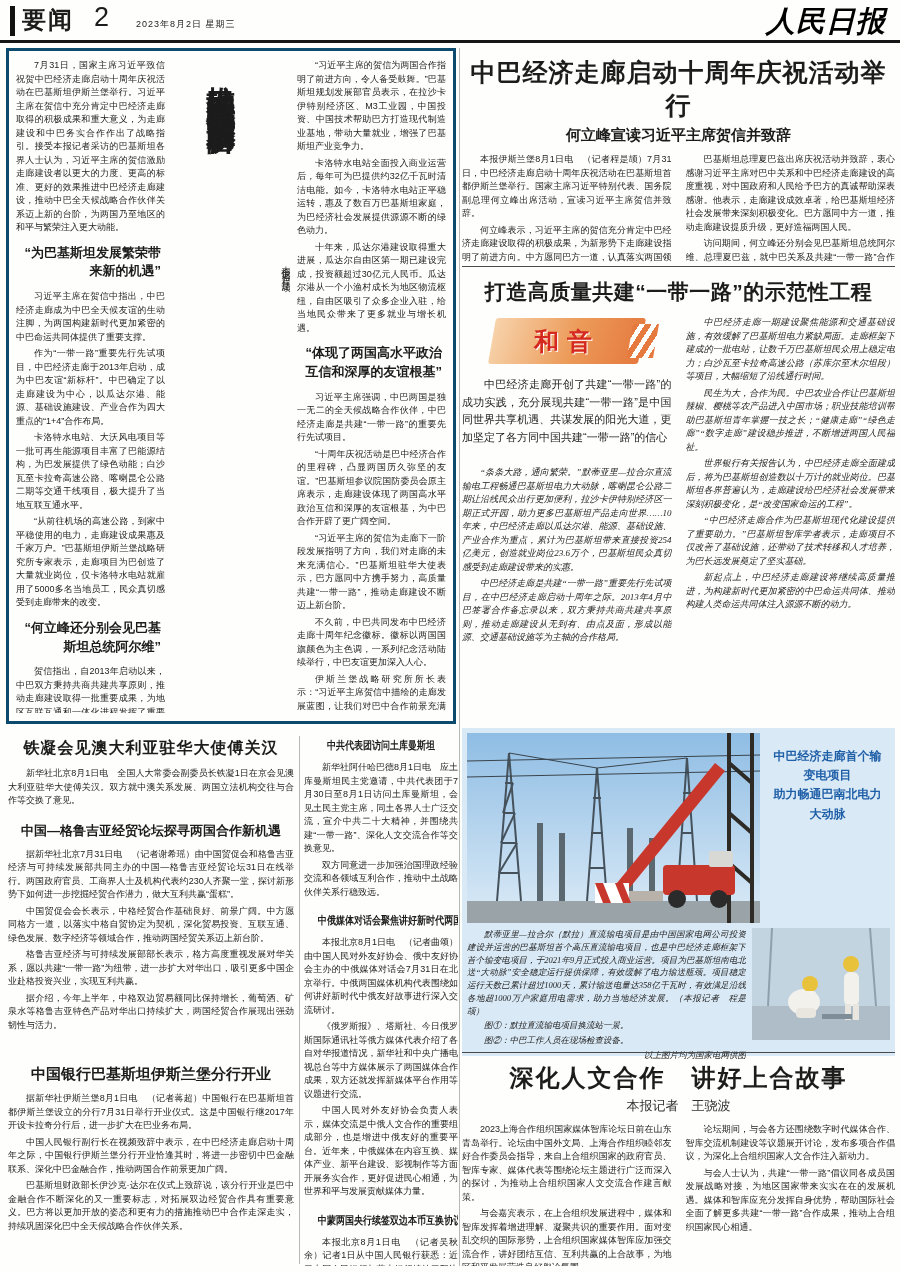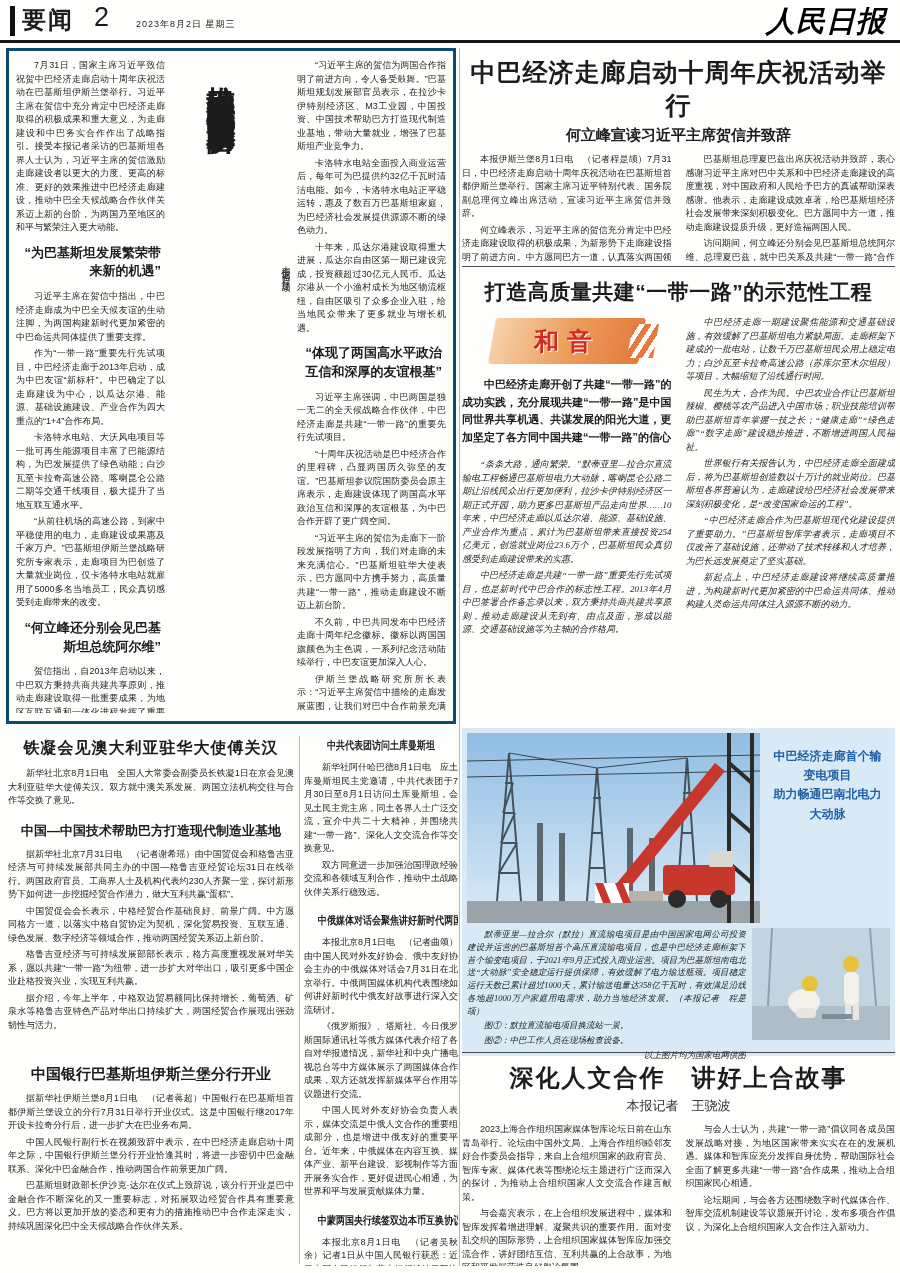--- a/index.html
+++ b/index.html
@@ -49,21 +49,21 @@
   .heyin h2{margin:6px 0 10px 0;font-size:21px;font-weight:700;text-align:center;letter-spacing:.5px;}
   .heyin-cols{display:flex;gap:14px;height:380px;}
   .heyin-cols>div{flex:1;overflow:hidden;}
   .badge{width:150px;height:46px;margin:2px auto 12px auto;position:relative;
          background:linear-gradient(100deg,#f7d3ab 0%,#ec9a58 55%,#e5793e 100%);
          transform:skewX(-10deg);border-radius:3px;display:flex;align-items:center;justify-content:center;}
   .badge span{transform:skewX(10deg);font-size:25px;font-weight:700;color:#d5281e;letter-spacing:8px;
               text-shadow:1px 1px 0 #fff;}
   .badge:after{content:"";position:absolute;right:-14px;top:6px;width:26px;height:34px;
                background:repeating-linear-gradient(115deg,#e5793e 0 6px,#fefefc 6px 11px);}
-  .heyin-intro{font-size:11px;font-weight:700;line-height:1.6;text-align:justify;text-indent:2em;margin:0 0 12px 0;}
+  .heyin-intro{font-size:11px;font-weight:400;line-height:1.6;text-align:justify;text-indent:2em;margin:0 0 20px 0;}
   .heyin .body-p{font-family:"Liberation Serif",serif;font-style:italic;font-size:9px;}
 
   
   .photo-mod{position:absolute;left:462px;top:728px;width:433px;height:328px;background:#d9e9f5;
              box-sizing:border-box;padding:5px;}
   .pm-row1{display:flex;gap:5px;}
   .pm-photo{width:293px;height:190px;background:#bcd8ee;flex:none;}
   .pm-side{flex:1;padding:14px 6px 0 6px;}
   .pm-title{color:#1f5fa8;font-weight:700;font-size:12px;text-align:center;line-height:1.6;}
   .pm-row2{display:flex;gap:6px;margin-top:5px;}
@@ -154,21 +154,21 @@
 
   <section class="heyin">
     <h2>打造高质量共建“一带一路”的示范性工程</h2>
     <div class="heyin-cols">
       <div>
         <div class="badge">
           <span>和音</span>
         </div>
         <p class="heyin-intro">中巴经济走廊开创了共建“一带一路”的成功实践，充分展现共建“一带一路”是中国同世界共享机遇、共谋发展的阳光大道，更加坚定了各方同中国共建“一带一路”的信心</p>
         <p class="body-p">“条条大路，通向繁荣。”默蒂亚里—拉合尔直流输电工程畅通巴基斯坦电力大动脉，喀喇昆仑公路二期让沿线民众出行更加便利，拉沙卡伊特别经济区一期正式开园，助力更多巴基斯坦产品走向世界……10年来，中巴经济走廊以瓜达尔港、能源、基础设施、产业合作为重点，累计为巴基斯坦带来直接投资254亿美元，创造就业岗位23.6万个，巴基斯坦民众真切感受到走廊建设带来的实惠。</p>
-        <p class="body-p">中巴经济走廊是共建“一带一路”重要先行先试项目，也是新时代中巴合作的标志性工程。2013年4月中巴签署合作备忘录以来，双方秉持共商共建共享原则，推动走廊建设从无到有、由点及面，形成以能源、交通基础设施等为主轴的合作格局。</p>
+        <p class="body-p">中巴经济走廊是共建“一带一路”重要先行先试项目，在中巴经济走廊启动十周年之际。2013年4月中巴签署合作备忘录以来，双方秉持共商共建共享原则，推动走廊建设从无到有、由点及面，形成以能源、交通基础设施等为主轴的合作格局。</p>
       </div>
       <div>
         <p class="body-p">中巴经济走廊一期建设聚焦能源和交通基础设施，有效缓解了巴基斯坦电力紧缺局面。走廊框架下建成的一批电站，让数千万巴基斯坦民众用上稳定电力；白沙瓦至卡拉奇高速公路（苏库尔至木尔坦段）等项目，大幅缩短了沿线通行时间。</p>
         <p class="body-p">民生为大，合作为民。中巴农业合作让巴基斯坦辣椒、樱桃等农产品进入中国市场；职业技能培训帮助巴基斯坦青年掌握一技之长；“健康走廊”“绿色走廊”“数字走廊”建设稳步推进，不断增进两国人民福祉。</p>
         <p class="body-p">世界银行有关报告认为，中巴经济走廊全面建成后，将为巴基斯坦创造数以十万计的就业岗位。巴基斯坦各界普遍认为，走廊建设给巴经济社会发展带来深刻积极变化，是“改变国家命运的工程”。</p>
         <p class="body-p">“中巴经济走廊合作为巴基斯坦现代化建设提供了重要助力。”巴基斯坦智库学者表示，走廊项目不仅改善了基础设施，还带动了技术转移和人才培养，为巴长远发展奠定了坚实基础。</p>
         <p class="body-p">新起点上，中巴经济走廊建设将继续高质量推进，为构建新时代更加紧密的中巴命运共同体、推动构建人类命运共同体注入源源不断的动力。</p>
       </div>
     </div>
   </section>
@@ -263,33 +263,33 @@
 
   <section class="sco">
     <h2>深化人文合作　讲好上合故事</h2>
     <div class="byline">本报记者　王骁波</div>
     <div class="two-col">
       <div>
         <p class="body-p">2023上海合作组织国家媒体智库论坛日前在山东青岛举行。论坛由中国外文局、上海合作组织睦邻友好合作委员会指导，来自上合组织国家的政府官员、智库专家、媒体代表等围绕论坛主题进行广泛而深入的探讨，为推动上合组织国家人文交流合作建言献策。</p>
         <p class="body-p">与会嘉宾表示，在上合组织发展进程中，媒体和智库发挥着增进理解、凝聚共识的重要作用。面对变乱交织的国际形势，上合组织国家媒体智库应加强交流合作，讲好团结互信、互利共赢的上合故事，为地区和平发展营造良好舆论氛围。</p>
       </div>
       <div>
+        <p class="body-p">论坛期间，与会各方还围绕数字时代媒体合作、智库交流机制建设等议题展开讨论，发布多项合作倡议，为深化上合组织国家人文合作注入新动力。</p>
         <p class="body-p">与会人士认为，共建“一带一路”倡议同各成员国发展战略对接，为地区国家带来实实在在的发展机遇。媒体和智库应充分发挥自身优势，帮助国际社会全面了解更多共建“一带一路”合作成果，推动上合组织国家民心相通。</p>
-        <p class="body-p">论坛期间，与会各方还围绕数字时代媒体合作、智库交流机制建设等议题展开讨论，发布多项合作倡议，为深化上合组织国家人文合作注入新动力。</p>
       </div>
     </div>
   </section>
 
   <div class="bl">
     <div class="art">
       <h4>铁凝会见澳大利亚驻华大使傅关汉</h4>
       <p class="body-p">新华社北京8月1日电　全国人大常委会副委员长铁凝1日在京会见澳大利亚驻华大使傅关汉。双方就中澳关系发展、两国立法机构交往与合作等交换了意见。</p>
     </div>
     <div class="art">
-      <h4 class="a2">中国—中国技术帮助巴方打造现代制造业基地</h4>
+      <h4 class="a2">中国—格鲁吉亚经贸论坛探寻两国合作新机遇</h4>
       <p class="body-p">据新华社北京7月31日电　（记者谢希瑶）由中国贸促会和格鲁吉亚经济与可持续发展部共同主办的中国—格鲁吉亚经贸论坛31日在线举行。两国政府官员、工商界人士及机构代表约230人齐聚一堂，探讨新形势下如何进一步挖掘经贸合作潜力，做大互利共赢“蛋糕”。</p>
       <p class="body-p">中国贸促会会长表示，中格经贸合作基础良好、前景广阔。中方愿同格方一道，以落实中格自贸协定为契机，深化贸易投资、互联互通、绿色发展、数字经济等领域合作，推动两国经贸关系迈上新台阶。</p>
       <p class="body-p">格鲁吉亚经济与可持续发展部部长表示，格方高度重视发展对华关系，愿以共建“一带一路”为纽带，进一步扩大对华出口，吸引更多中国企业赴格投资兴业，实现互利共赢。</p>
       <p class="body-p">据介绍，今年上半年，中格双边贸易额同比保持增长，葡萄酒、矿泉水等格鲁吉亚特色产品对华出口持续扩大，两国经贸合作展现出强劲韧性与活力。</p>
     </div>
     <div class="art">
       <h4 class="a3">中国银行巴基斯坦伊斯兰堡分行开业</h4>
       <p class="body-p">据新华社伊斯兰堡8月1日电　（记者蒋超）中国银行在巴基斯坦首都伊斯兰堡设立的分行7月31日举行开业仪式。这是中国银行继2017年开设卡拉奇分行后，进一步扩大在巴业务布局。</p>
       <p class="body-p">中国人民银行副行长在视频致辞中表示，在中巴经济走廊启动十周年之际，中国银行伊斯兰堡分行开业恰逢其时，将进一步密切中巴金融联系、深化中巴金融合作，推动两国合作前景更加广阔。</p>
       <p class="body-p">巴基斯坦财政部长伊沙克·达尔在仪式上致辞说，该分行开业是巴中金融合作不断深化的又一重要标志，对拓展双边经贸合作具有重要意义。巴方将以更加开放的姿态和更有力的措施推动巴中合作走深走实，持续巩固深化巴中全天候战略合作伙伴关系。</p>

